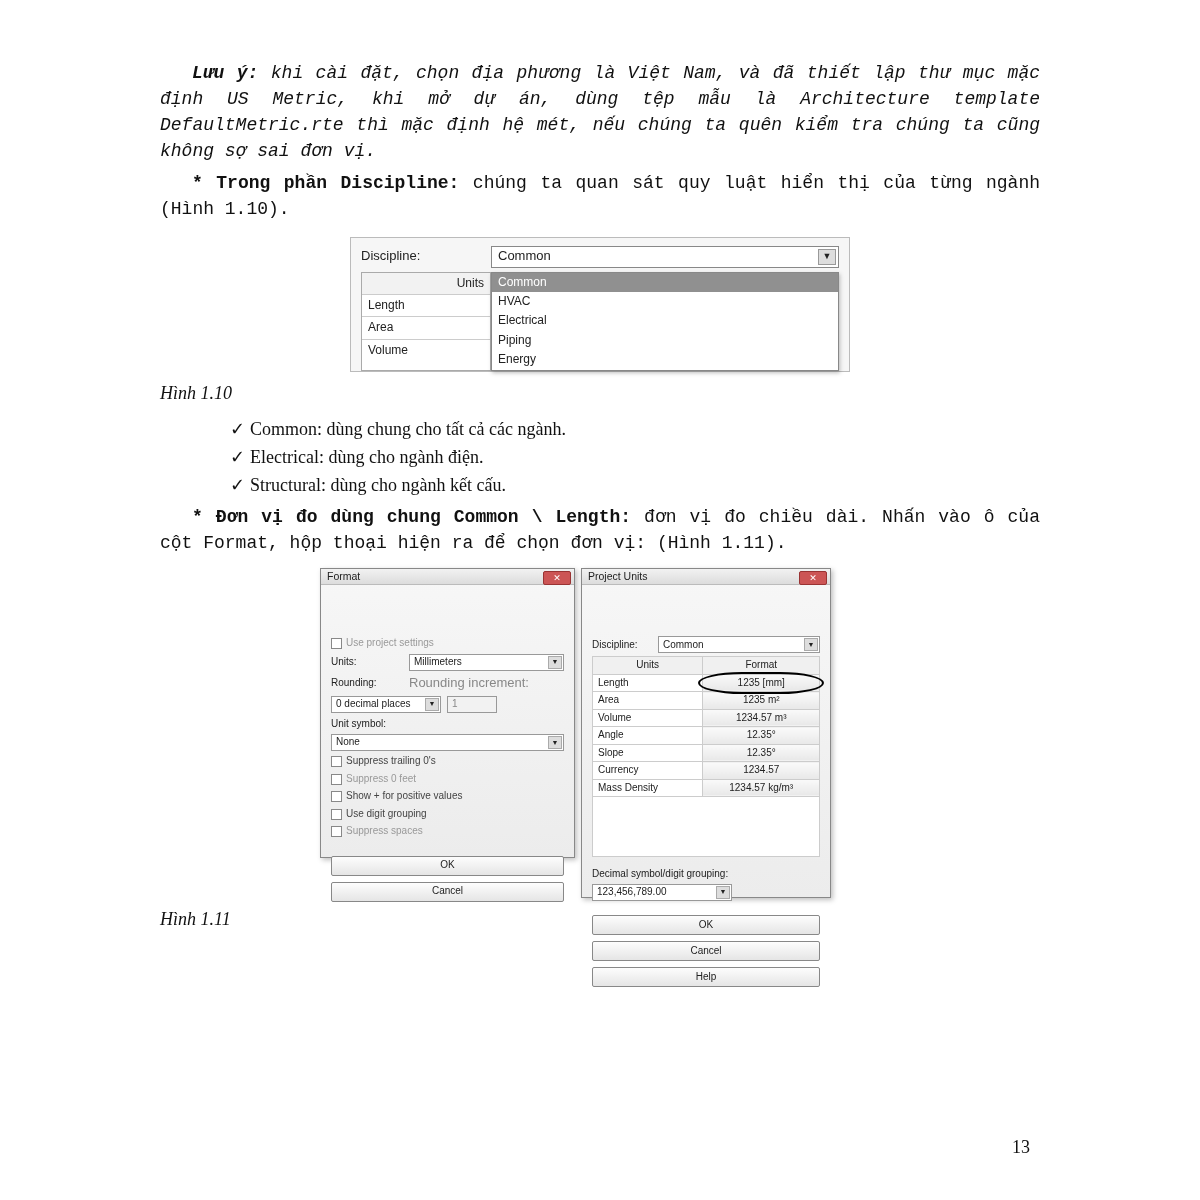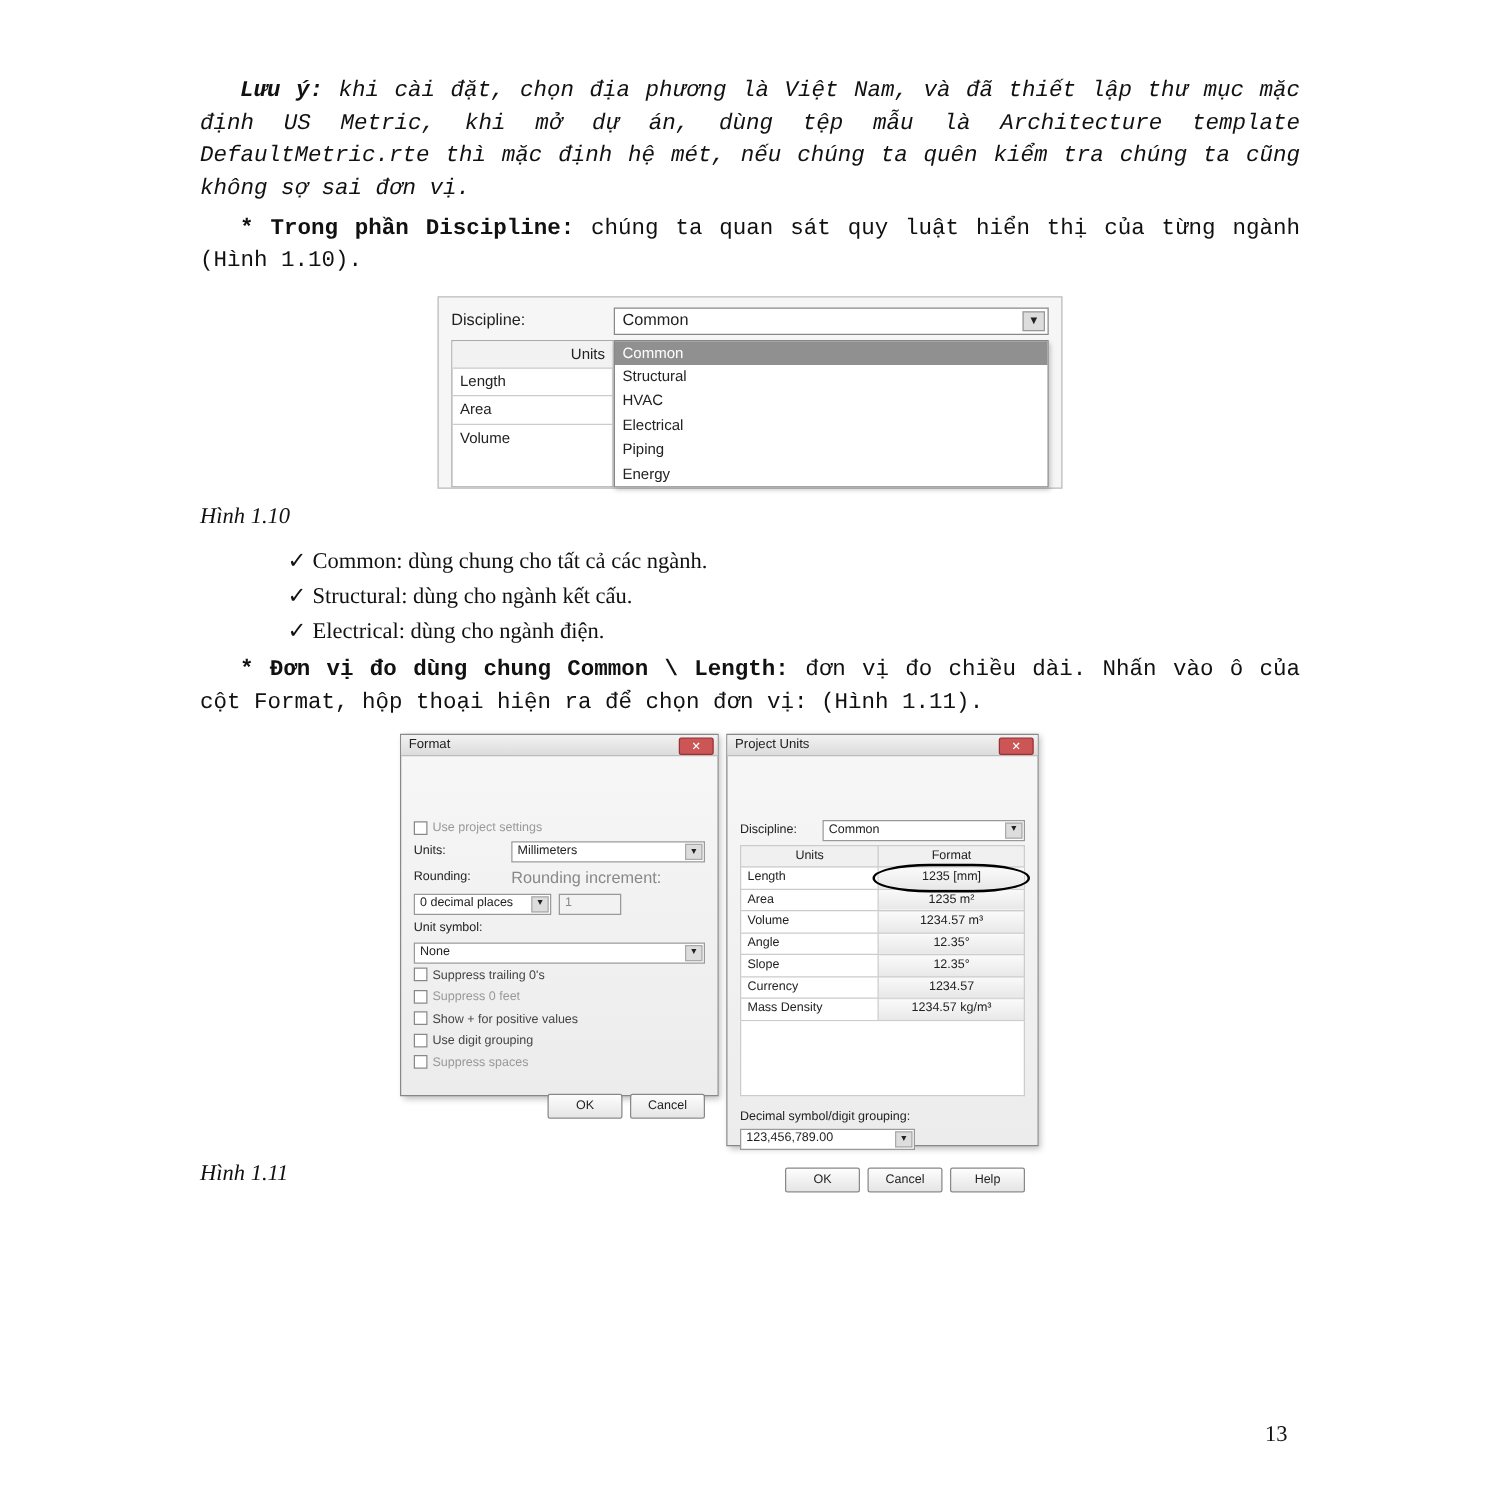--- a/index.html
+++ b/index.html
@@ -98,21 +98,21 @@
   .form-lbl { width: 72px; }
   .form-sel {
     flex:1; height:17px; border:1px solid #999; background:#fff;
     display:flex;align-items:center;padding:0 4px;position:relative;font-size:10px;
   }
   .form-sel.narrow { flex:0 0 110px; }
   .form-sel .ar { position:absolute;right:1px;top:1px;bottom:1px;width:14px;background:#ddd;border:1px solid #aaa;font-size:7px;display:flex;align-items:center;justify-content:center; }
   .chk-row { margin:3px 0; font-size:10px; color:#444; }
   .chk-row.dis { color:#999; }
   .chk { display:inline-block;width:11px;height:11px;border:1px solid #888;background:#fff;vertical-align:middle;margin-right:4px; }
-  .dlg .btnbar { display:flex;justify-content:flex-end;gap:6px;padding:6px 10px 10px; }
+  .dlg .btnbar { display:flex;justify-content:flex-end;gap:6px;padding:6px 10px 10px;flex-direction:column; }
   .btn {
     min-width:60px;height:20px;border:1px solid #888;background:linear-gradient(#fdfdfd,#e5e5e5);
     font-size:10px;display:flex;align-items:center;justify-content:center;border-radius:2px;
   }
   .pu-table { border:1px solid #aaa;background:#fff;width:100%;border-collapse:collapse;font-size:10px; }
   .pu-table th,.pu-table td { border:1px solid #ccc;padding:1px 5px; }
   .pu-table th { background:#f0f0f0;font-weight:normal; }
   .pu-table td.fmt {
     text-align:center;background:linear-gradient(#fafafa,#e8e8e8);
   }
@@ -146,35 +146,34 @@
     </div>
     <div class="under">
       <div class="left-col">
         <div class="hdr">Units</div>
         <div>Length</div>
         <div>Area</div>
         <div style="border-bottom:none">Volume</div>
       </div>
       <div class="drop">
         <div class="sel">Common</div>
-        <div>Structural</div>
         <div>HVAC</div>
         <div>Electrical</div>
         <div>Piping</div>
         <div>Energy</div>
       </div>
     </div>
   </div>
 </div>
 <div class="caption">Hình 1.10</div>
 
 <div class="check-list">
   <div><span class="tick">✓</span><span>Common: dùng chung cho tất cả các ngành.</span></div>
+  <div><span class="tick">✓</span><span>Electrical: dùng cho ngành điện.</span></div>
   <div><span class="tick">✓</span><span>Structural: dùng cho ngành kết cấu.</span></div>
-  <div><span class="tick">✓</span><span>Electrical: dùng cho ngành điện.</span></div>
 </div>
 
 <p class="indent">
   <span class="bold">* Đơn vị đo dùng chung Common \ Length:</span><span> đơn vị đo chiều dài. Nhấn vào ô của cột Format, hộp thoại hiện ra để chọn đơn vị: (Hình 1.11).</span>
 </p>
 
 <div class="fig111">
 
   <div class="dlg" style="width:255px;height:290px">
     <div class="titlebar">

